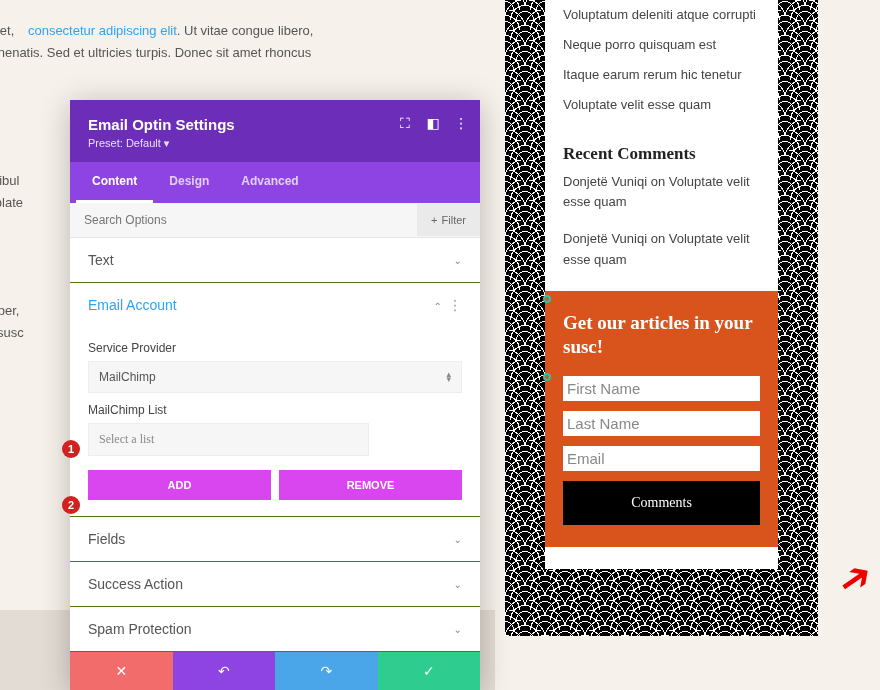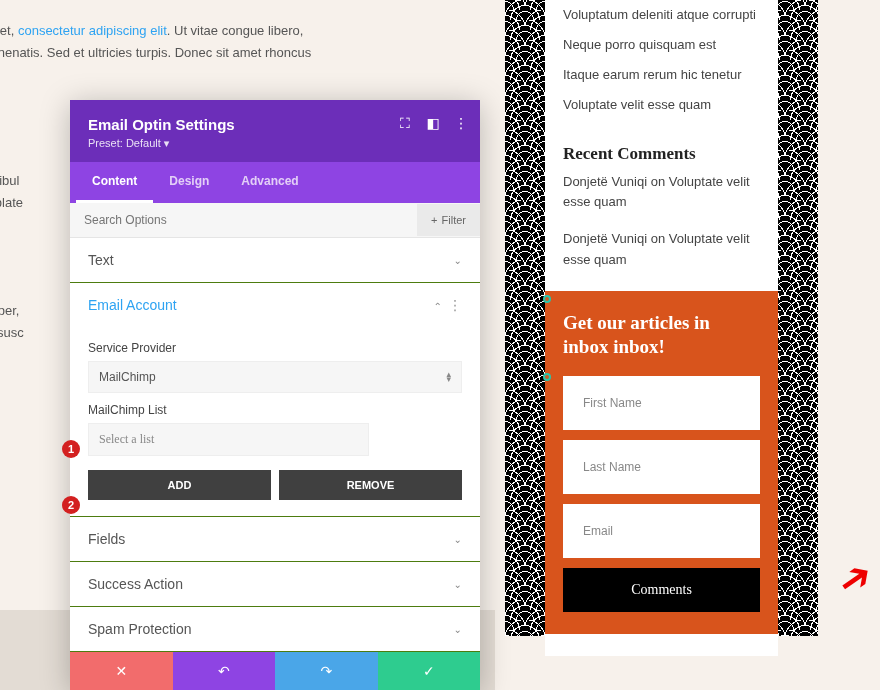--- a/index.html
+++ b/index.html
@@ -1,20 +1,20 @@
 <!DOCTYPE html>
 <html><head>
 <meta charset="utf-8">
 <style>
 * { box-sizing: border-box; margin: 0; padding: 0; }
 body { font-family: -apple-system, BlinkMacSystemFont, 'Segoe UI', Helvetica, Arial, sans-serif; background: #f7f1eb; width: 880px; height: 690px; overflow: hidden; position: relative; }
 
 
 .bg-text { position: absolute; left: -50px; top: 20px; width: 400px; color: #555; font-size: 13px; line-height: 1.7; }
-.bg-text a { color: #2ea3f2; text-decoration: none; }
+.bg-text a { color: #2ea3f2; text-decoration: none; margin-left: 10px; }
 .bg-text2 { position: absolute; left: -50px; top: 170px; width: 160px; color: #555; font-size: 13px; line-height: 1.7; }
 .bg-text3 { position: absolute; left: -50px; top: 300px; width: 160px; color: #555; font-size: 13px; line-height: 1.7; }
 
 
 .panel { position: absolute; left: 70px; top: 100px; width: 410px; background: #fff; box-shadow: 0 4px 30px rgba(0,0,0,0.25); border-radius: 2px; display: flex; flex-direction: column; }
 .panel-header { background: #6c2eb9; color: #fff; padding: 16px 18px 12px; position: relative; }
 .panel-title { font-size: 15px; font-weight: 600; margin-bottom: 4px; }
 .panel-preset { font-size: 11px; opacity: 0.85; }
 .panel-icons { position: absolute; right: 12px; top: 16px; display: flex; gap: 14px; }
 .panel-icons span { width: 14px; height: 14px; display: inline-flex; align-items: center; justify-content: center; cursor: pointer; font-size: 14px; }
@@ -33,21 +33,21 @@
 .chevron { font-size: 10px; color: #888; }
 .section-more { font-size: 14px; color: #999; margin-left: 6px; }
 
 .section-body { padding: 4px 18px 16px; }
 .field-label { font-size: 12px; color: #444; margin: 10px 0 6px; }
 .select-box { background: #f6f6f6; border: 1px solid #eee; padding: 8px 10px; font-size: 12px; color: #555; display: flex; justify-content: space-between; align-items: center; cursor: pointer; }
 .select-arrows { font-size: 9px; color: #888; display: flex; flex-direction: column; line-height: 5px; }
 .input-box { background: #f6f6f6; border: 1px solid #eee; padding: 8px 10px; font-size: 12px; color: #888; width: 75%; cursor: pointer; font-family: Liberation Serif, serif; }
 
 .btn-row { display: flex; gap: 8px; margin-top: 14px; }
-.action-btn { flex: 1; background: #404040; color: #fff; text-align: center; padding: 9px 0; font-size: 11px; font-weight: 600; cursor: pointer; }
+.action-btn { flex: 1; background: #d946ef; color: #fff; text-align: center; padding: 9px 0; font-size: 11px; font-weight: 600; cursor: pointer; }
 
 .panel-footer { display: flex; }
 .foot-btn { flex: 1; height: 38px; display: flex; align-items: center; justify-content: center; color: #fff; cursor: pointer; font-size: 14px; }
 .foot-red { background: #f26c6c; }
 .foot-purple { background: #8e44e3; }
 .foot-blue { background: #4aa6e8; }
 .foot-green { background: #2ecc8f; }
 
 
 .badge { position: absolute; width: 18px; height: 18px; background: #d32020; color: #fff; border-radius: 50%; display: flex; align-items: center; justify-content: center; font-size: 11px; font-weight: 700; z-index: 10; }
@@ -59,21 +59,21 @@
 .pattern { position: absolute; inset: 0; background-image: radial-gradient(circle at 50% 100%, transparent 0, transparent 8px, #fff 8px, #fff 9px, transparent 9px, transparent 14px, #fff 14px, #fff 15px, transparent 15px, transparent 20px, #fff 20px, #fff 21px, transparent 21px); background-size: 40px 20px; background-position: 0 0; }
 .pattern::after { content:""; position:absolute; inset:0; background-image: radial-gradient(circle at 50% 100%, transparent 0, transparent 8px, #fff 8px, #fff 9px, transparent 9px, transparent 14px, #fff 14px, #fff 15px, transparent 15px, transparent 20px, #fff 20px, #fff 21px, transparent 21px); background-size: 40px 20px; background-position: 20px 10px; }
 
 .sidebar-content { position: relative; margin: 0 40px; background: #fff; padding: 0 0 22px; }
 .sidebar-list { list-style: none; padding: 0 18px 10px; color: #444; font-size: 13px; line-height: 2.3; }
 .sidebar-heading { font-family: Georgia, serif; font-weight: 700; font-size: 17px; color: #222; padding: 14px 18px 8px; }
 .comment-item { padding: 0 18px; color: #444; font-size: 13px; line-height: 1.6; margin-bottom: 16px; }
 
 .optin-card { margin: 20px 0 0; background: #d8541c; padding: 20px 18px 22px; color: #fff; position: relative; }
 .optin-title { font-family: Georgia, serif; font-weight: 700; font-size: 19px; line-height: 1.3; margin-bottom: 16px; }
-.optin-field { background: #fff; border: none; padding: 20px; font-size: 12px; color: #333; margin-bottom: 10px; width: 100%; }
+.optin-field { background: #fff; border: none; padding: 4px; font-size: 15px; color: #333; margin-bottom: 10px; width: 100%; }
 .optin-field::placeholder { color: #888; }
 .optin-btn { background: #000; color: #fff; border: none; padding: 14px; font-family: Georgia, serif; font-size: 14px; width: 100%; cursor: pointer; }
 .edit-dot { width: 8px; height: 8px; border: 2px solid #29c4a9; border-radius: 50%; position: absolute; background: rgba(41,196,169,.1); }
 
 
 .arrow { position: absolute; right: 8px; top: 555px; color: #e00; font-size: 40px; transform: rotate(-35deg); pointer-events: none; }
 
 .shadow-box { position:absolute; left:0; top:610px; width:495px; height:80px; background:#e3dcd4; }
 </style>
 </head>
@@ -198,21 +198,21 @@
       <li>Neque porro quisquam est</li>
       <li>Itaque earum rerum hic tenetur</li>
       <li>Voluptate velit esse quam</li>
     </ul>
     <div class="sidebar-heading">Recent Comments</div>
     <div class="comment-item">Donjetë Vuniqi on Voluptate velit esse quam</div>
     <div class="comment-item">Donjetë Vuniqi on Voluptate velit esse quam</div>
 
     <div class="optin-card">
       <div class="edit-dot" style="left:-2px;top:4px;"></div>
-      <div class="optin-title">Get our articles in inbox inbox!</div>
+      <div class="optin-title">Get our articles in your susc!</div>
       <div class="edit-dot" style="left:-2px;top:82px;"></div>
       <input class="optin-field" placeholder="First Name" style="">
       <input class="optin-field" placeholder="Last Name" style="">
       <input class="optin-field" placeholder="Email" style="">
       <button class="optin-btn">Comments</button>
     </div>
   </div>
 </div>
 
 <div class="arrow">➔</div>

